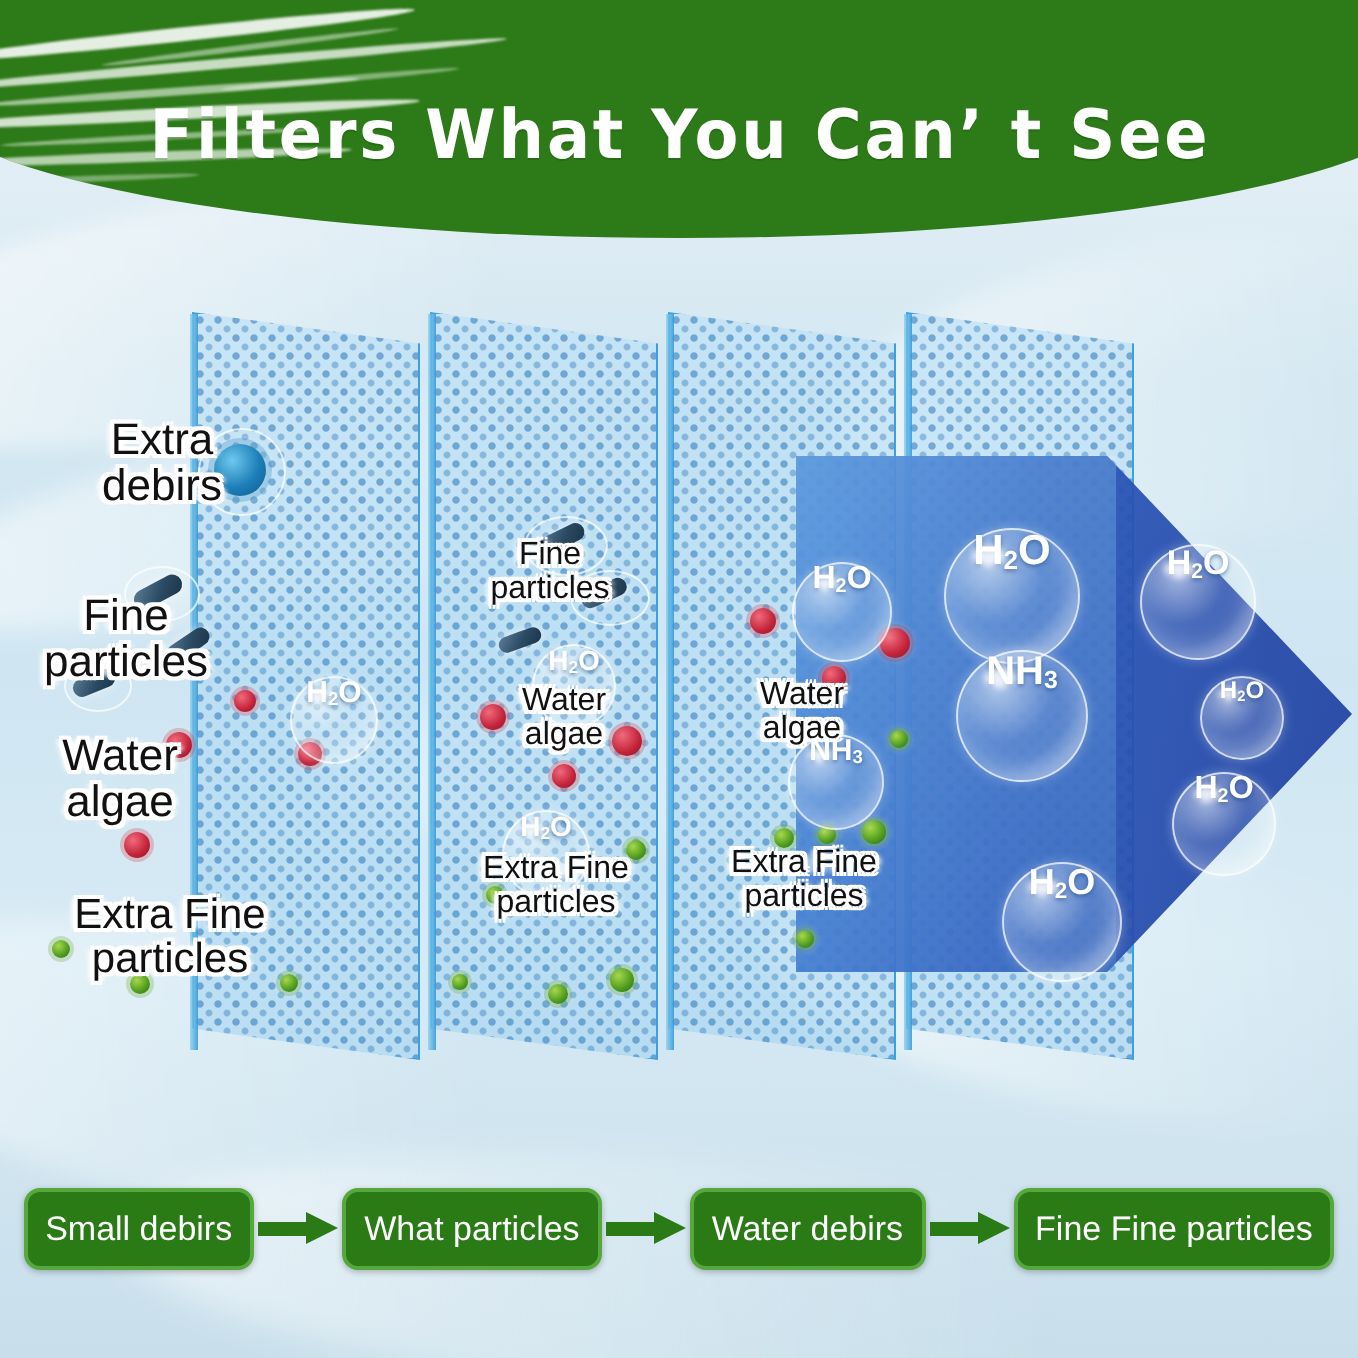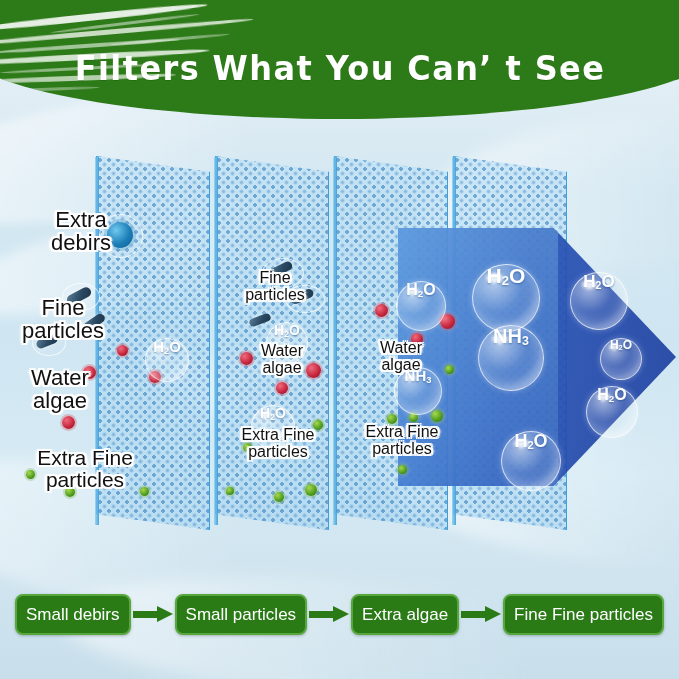--- a/index.html
+++ b/index.html
@@ -350,26 +350,26 @@
     <div class="brush b9"></div>
     <div class="banner-title">Filters What You Can’ t See</div>
   </div>
 
   <div class="flow">
     <div class="chip">Small debirs</div>
     <div class="flow-arrow">
       <div class="shaft"></div>
       <div class="head"></div>
     </div>
-    <div class="chip">Small particles</div>
+    <div class="chip">What particles</div>
     <div class="flow-arrow">
       <div class="shaft"></div>
       <div class="head"></div>
     </div>
-    <div class="chip">Extra algae</div>
+    <div class="chip">Water debirs</div>
     <div class="flow-arrow">
       <div class="shaft"></div>
       <div class="head"></div>
     </div>
     <div class="chip">Fine Fine particles</div>
   </div>
 
 </div>
 
 </body></html>

